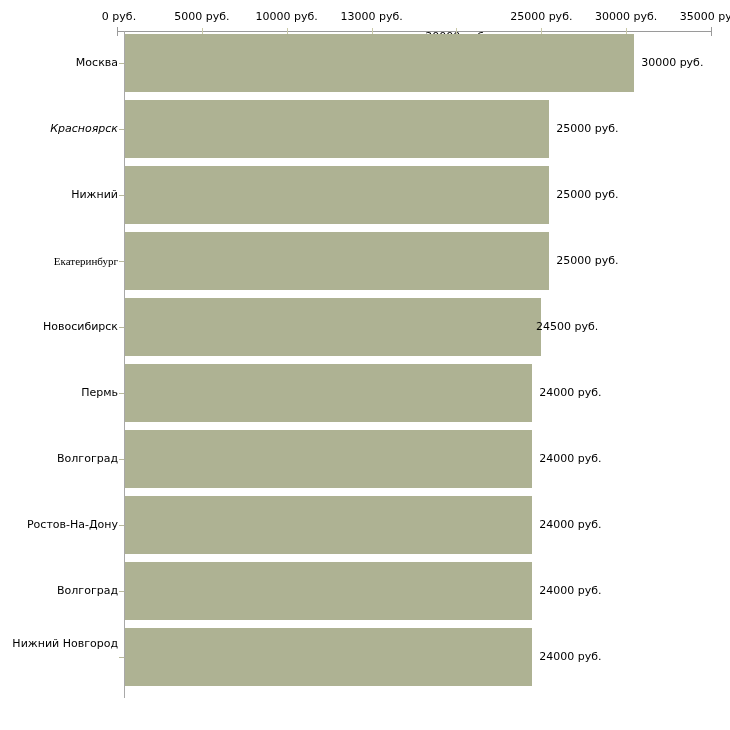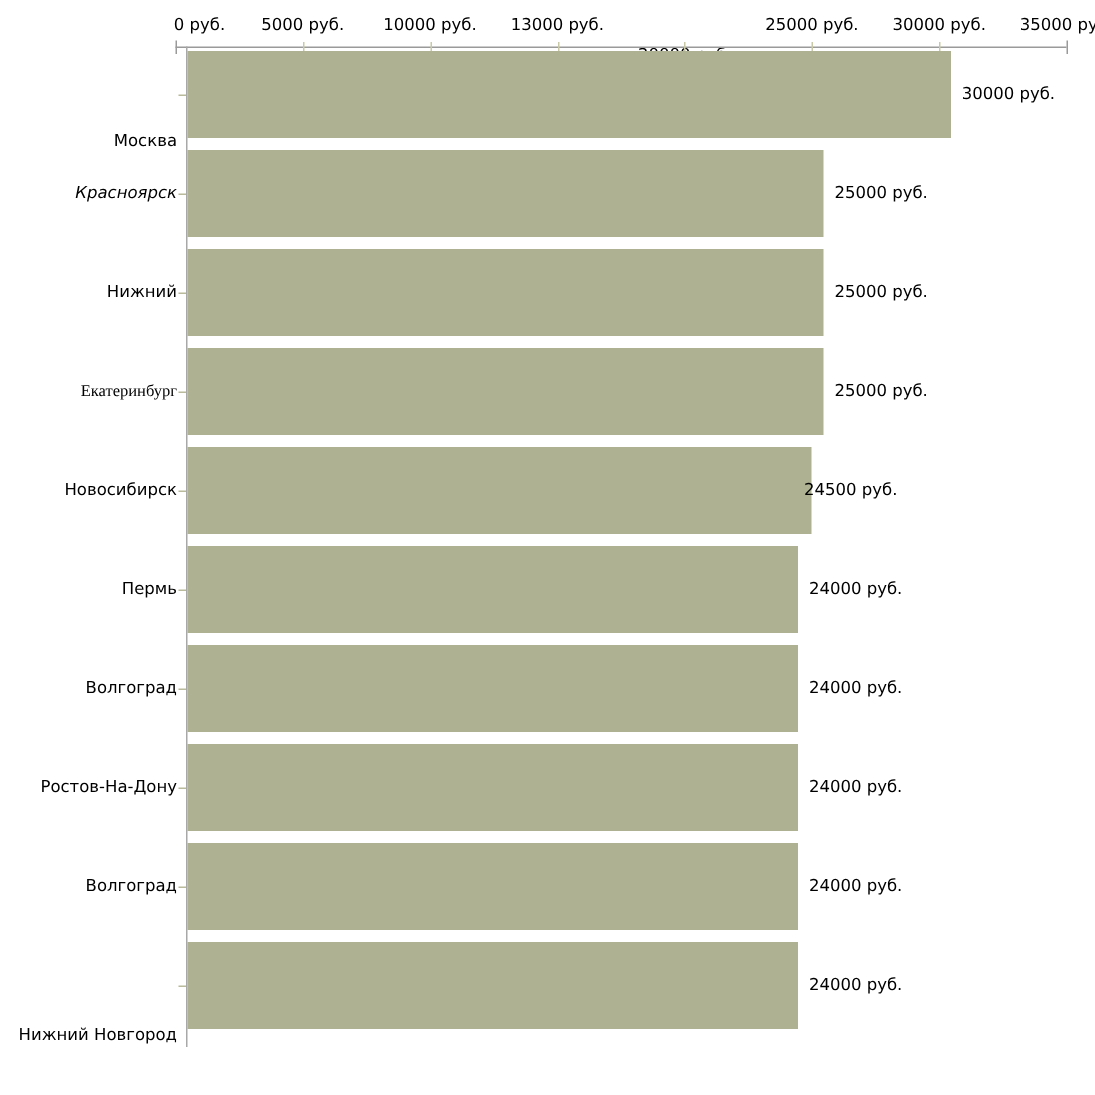--- a/index.html
+++ b/index.html
@@ -101,21 +101,21 @@
     line-height: 12px;
     transform: translateY(-50%);
   }
 </style>
 </head>
 <body>
 
 <div id="chart-root">
 
   <div id="x-tick-labels">
-      <div class="x-tick-label" style="left: 133px;">0 руб.</div>
+      <div class="x-tick-label" style="left: 119px;">0 руб.</div>
       <div class="x-tick-label" style="left: 201.857px;">5000 руб.</div>
       <div class="x-tick-label" style="left: 286.714px;">10000 руб.</div>
       <div class="x-tick-label" style="left: 371.571px;">13000 руб.</div>
       <div class="x-tick-label" style="left: 456.429px; margin-top: 20px;">20000 руб.</div>
       <div class="x-tick-label" style="left: 541.286px;">25000 руб.</div>
       <div class="x-tick-label" style="left: 626.143px;">30000 руб.</div>
       <div class="x-tick-label" style="left: 711px;">35000 руб.</div>
     </div>
 
   <div class="x-axis-line"></div>
@@ -138,30 +138,30 @@
       <div class="y-tick-mark" style="top: 261px;"></div>
       <div class="y-tick-mark" style="top: 327px;"></div>
       <div class="y-tick-mark" style="top: 393px;"></div>
       <div class="y-tick-mark" style="top: 459px;"></div>
       <div class="y-tick-mark" style="top: 525px;"></div>
       <div class="y-tick-mark" style="top: 591px;"></div>
       <div class="y-tick-mark" style="top: 657px;"></div>
     </div>
 
   <div id="cat-labels">
-      <div class="cat-label" style="top: 63px; margin-top: 31px;">Москва</div>
+      <div class="cat-label" style="top: 63px;">Москва</div>
       <div class="cat-label" style="top: 129px; font-style: italic;">Красноярск</div>
       <div class="cat-label" style="top: 195px;">Нижний</div>
       <div class="cat-label" style="top: 261px; font-family: Liberation Serif, serif;">Екатеринбург</div>
       <div class="cat-label" style="top: 327px;">Новосибирск</div>
       <div class="cat-label" style="top: 393px;">Пермь</div>
       <div class="cat-label" style="top: 459px;">Волгоград</div>
       <div class="cat-label" style="top: 525px;">Ростов-На-Дону</div>
       <div class="cat-label" style="top: 591px;">Волгоград</div>
-      <div class="cat-label" style="top: 690px;">Нижний Новгород</div>
+      <div class="cat-label" style="top: 644px;">Нижний Новгород</div>
     </div>
 
   <div id="bars">
       <div class="bar" title="Москва 30000 руб." style="top: 34px; height: 58px; width: 509.143px; background: rgb(174, 178, 147);"></div>
       <div class="bar" title="Красноярск 25000 руб." style="top: 100px; height: 58px; width: 424.286px; background: rgb(174, 178, 147);"></div>
       <div class="bar" title="Самара 25000 руб." style="top: 166px; height: 58px; width: 424.286px; background: rgb(174, 178, 147);"></div>
       <div class="bar" title="Екатеринбург 25000 руб." style="top: 232px; height: 58px; width: 424.286px; background: rgb(174, 178, 147);"></div>
       <div class="bar" title="Новосибирск 24500 руб." style="top: 298px; height: 58px; width: 415.8px; background: rgb(174, 178, 147);"></div>
       <div class="bar" title="Пермь 24000 руб." style="top: 364px; height: 58px; width: 407.314px; background: rgb(174, 178, 147);"></div>
       <div class="bar" title="Волгоград 24000 руб." style="top: 430px; height: 58px; width: 407.314px; background: rgb(174, 178, 147);"></div>

